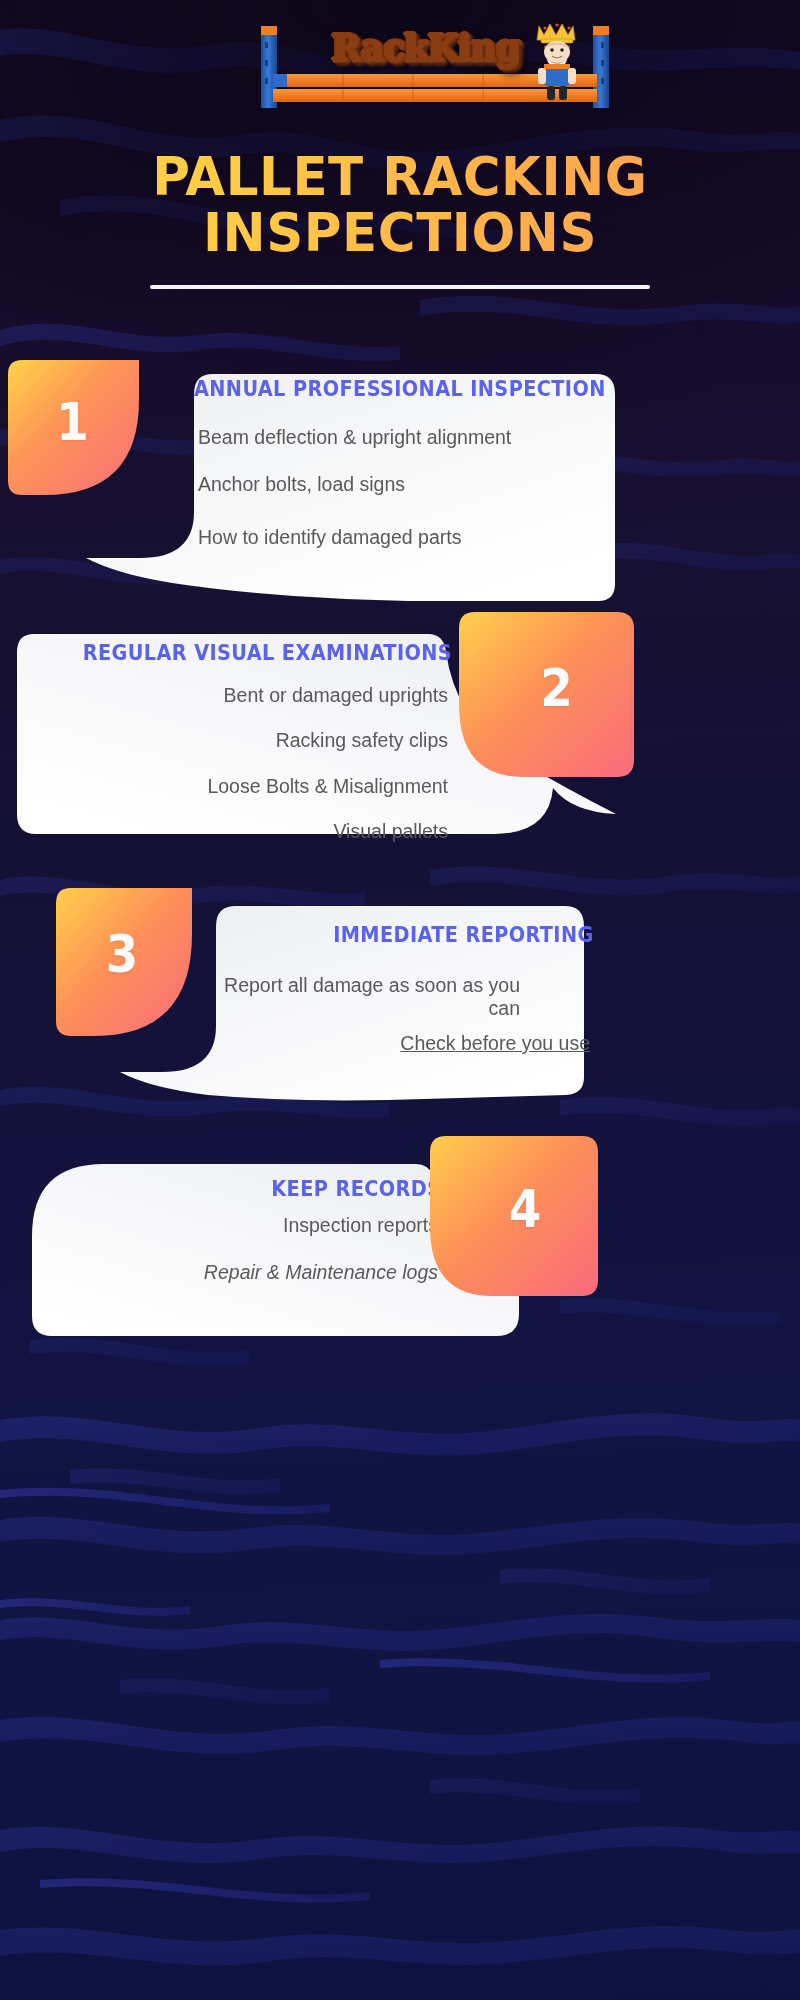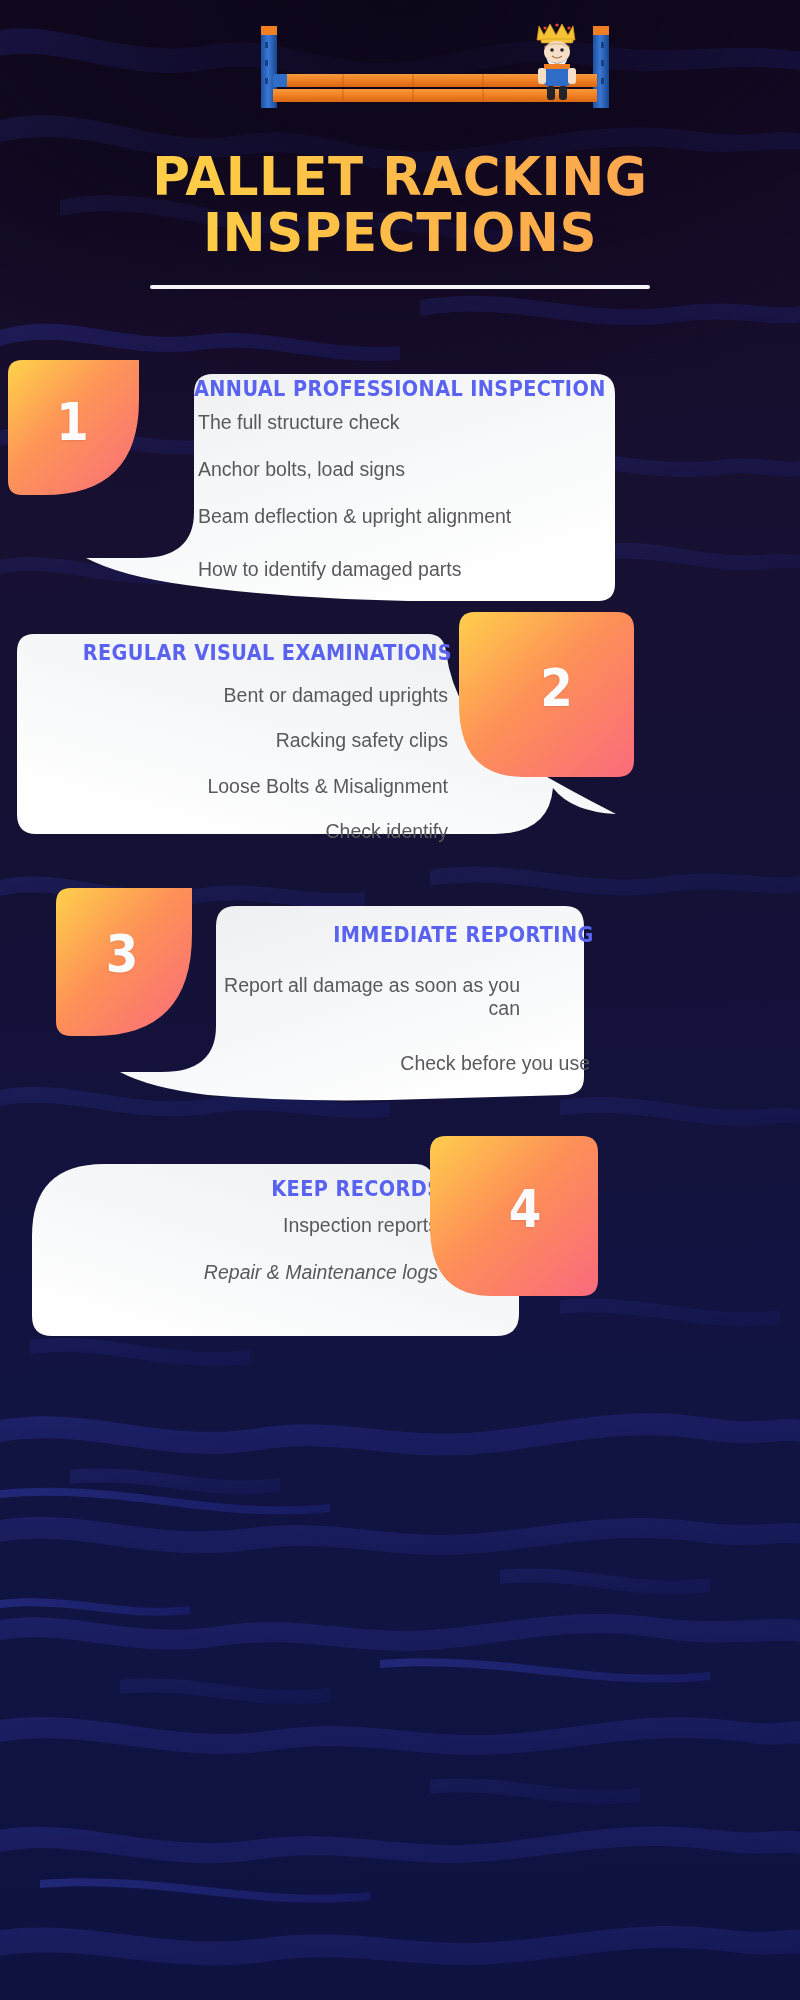--- a/index.html
+++ b/index.html
@@ -258,20 +258,21 @@
       <path d="M297,44 q5,4 10,0" stroke="#a4724c" stroke-width="1.2" fill="none"></path>
       <path d="M292,47 q10,9 20,0 q-2,8 -10,8 q-8,0 -10,-8 z" fill="#fff" stroke="#d6d6dc" stroke-width="0.7"></path>
       <rect x="289" y="52" width="26" height="22" rx="4" fill="#2f6cc8"></rect>
       <path d="M289,52 h26 v5 h-26 z" fill="#ef7f22"></path>
       <rect x="283" y="56" width="8" height="16" rx="3" fill="#f6dfc6"></rect>
       <rect x="313" y="56" width="8" height="16" rx="3" fill="#f6dfc6"></rect>
       <rect x="292" y="74" width="8" height="14" rx="3" fill="#23232b"></rect>
       <rect x="304" y="74" width="8" height="14" rx="3" fill="#23232b"></rect>
     </g>
   </svg>
+  <div id="logo-wordmark">RackKing</div>
 </div>
 
 <div id="title-wrap">
   <div class="title-line">Pallet Racking</div>
   <div class="title-line">Inspections</div>
   <div id="title-rule"></div>
 </div>
 
 <div class="section" id="section-1" style="left:78px; top:360px; width:545px; height:245px;">
   <svg class="card-svg" width="545" height="245" viewBox="0 0 545 245">
@@ -279,23 +280,22 @@
       <linearGradient id="cardG1" x1="0" y1="0" x2="0.75" y2="1">
         <stop offset="0" stop-color="#eceef0"></stop>
         <stop offset="0.45" stop-color="#f6f7f8"></stop>
         <stop offset="1" stop-color="#ffffff"></stop>
       </linearGradient>
     </defs>
     <path d="M135,14 Q116,14 116,34 L116,152 Q116,198 62,198 L8,198 Q42,216 108,225 Q200,238 330,241 L520,241 Q537,241 537,224 L537,34 Q537,14 518,14 Z" fill="url(#cardG1)"></path>
   </svg>
   <div class="card-body" style="left:120px; top:16px; width:400px; text-align:left;">
     <div class="card-heading">Annual Professional Inspection</div>
-    <div class="card-line" style="margin-top:9px;">The full structure check</div>
+    <div class="card-line" style="margin-top:24px;">Beam deflection &amp; upright alignment</div>
     <div class="card-line" style="margin-top:24px;">Anchor bolts, load signs</div>
-    <div class="card-line" style="margin-top:24px;">Beam deflection &amp; upright alignment</div>
     <div class="card-line" style="margin-top:30px;">How to identify damaged parts</div>
   </div>
   <div class="badge" style="left:-70px; top:0px;">
     <svg width="145" height="135" viewBox="0 0 145 135">
       <defs>
         <linearGradient id="badgeG1" x1="0" y1="0" x2="1" y2="1">
           <stop offset="0" stop-color="#ffd34a"></stop>
           <stop offset="0.42" stop-color="#fd9557"></stop>
           <stop offset="1" stop-color="#fa6d7a"></stop>
         </linearGradient>
@@ -315,21 +315,21 @@
         <stop offset="1" stop-color="#ffffff"></stop>
       </linearGradient>
     </defs>
     <path d="M412,22 L18,22 Q1,22 1,40 L1,202 Q1,222 20,222 L478,222 Q533,222 537,176 Q556,200 600,202 Q551,177 505,150 Q440,112 430,40 Q428,22 412,22 Z" fill="url(#cardG2)"></path>
   </svg>
   <div class="card-body" style="left:22px; top:28px; width:410px; text-align:right;">
     <div class="card-heading">Regular Visual Examinations</div>
     <div class="card-line" style="margin-top:18px;">Bent or damaged uprights</div>
     <div class="card-line" style="margin-top:22px;">Racking safety clips</div>
     <div class="card-line" style="margin-top:23px;">Loose Bolts &amp; Misalignment</div>
-    <div class="card-line" style="margin-top:22px;">Check identify</div>
+    <div class="card-line" style="margin-top:22px;">Visual pallets</div>
   </div>
   <div class="badge" style="left:443px; top:0px;">
     <svg width="175" height="165" viewBox="0 0 175 165">
       <defs>
         <linearGradient id="badgeG2" x1="0" y1="0" x2="1" y2="1">
           <stop offset="0" stop-color="#ffcf4c"></stop>
           <stop offset="0.45" stop-color="#fd9157"></stop>
           <stop offset="1" stop-color="#fa6b7c"></stop>
         </linearGradient>
       </defs>
@@ -346,21 +346,21 @@
         <stop offset="0" stop-color="#ebedef"></stop>
         <stop offset="0.45" stop-color="#f5f6f8"></stop>
         <stop offset="1" stop-color="#ffffff"></stop>
       </linearGradient>
     </defs>
     <path d="M178,16 Q158,16 158,36 L158,136 Q158,182 104,182 L62,182 Q92,198 150,205 Q230,212 330,210 L508,205 Q526,204 526,187 L526,36 Q526,16 507,16 Z" fill="url(#cardG3)"></path>
   </svg>
   <div class="card-body" style="left:162px; top:32px; width:370px; text-align:right;">
     <div class="card-heading">Immediate Reporting</div>
     <div class="card-line" style="margin-top:26px; max-width:300px;">Report all damage as soon as you can</div>
-    <div class="card-line" style="margin-top:32px;">Check before you use</div>
+    <div class="card-line" style="margin-top:12px;text-decoration:underline;">Check before you use</div>
   </div>
   <div class="badge" style="left:-2px; top:-2px;">
     <svg width="150" height="148" viewBox="0 0 150 148">
       <defs>
         <linearGradient id="badgeG3" x1="0" y1="0" x2="1" y2="1">
           <stop offset="0" stop-color="#ffd04b"></stop>
           <stop offset="0.45" stop-color="#fd9157"></stop>
           <stop offset="1" stop-color="#fa6b7c"></stop>
         </linearGradient>
       </defs>

